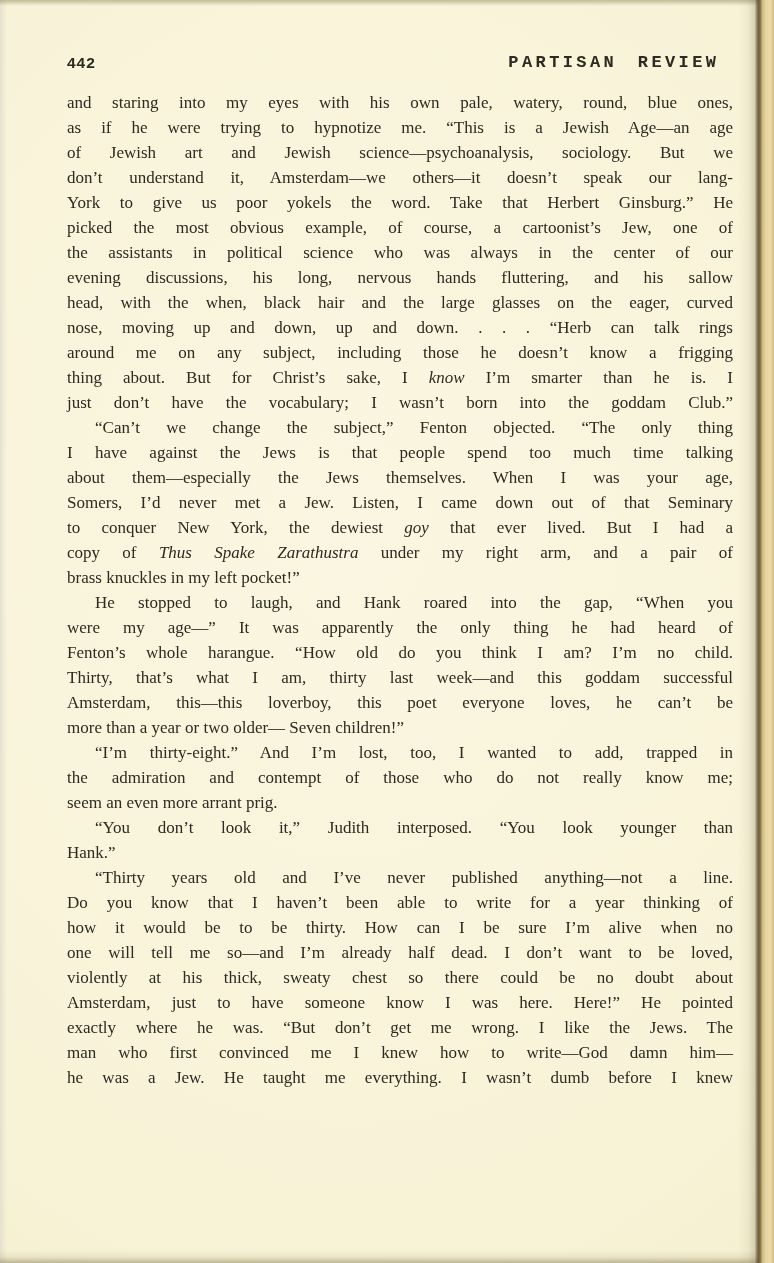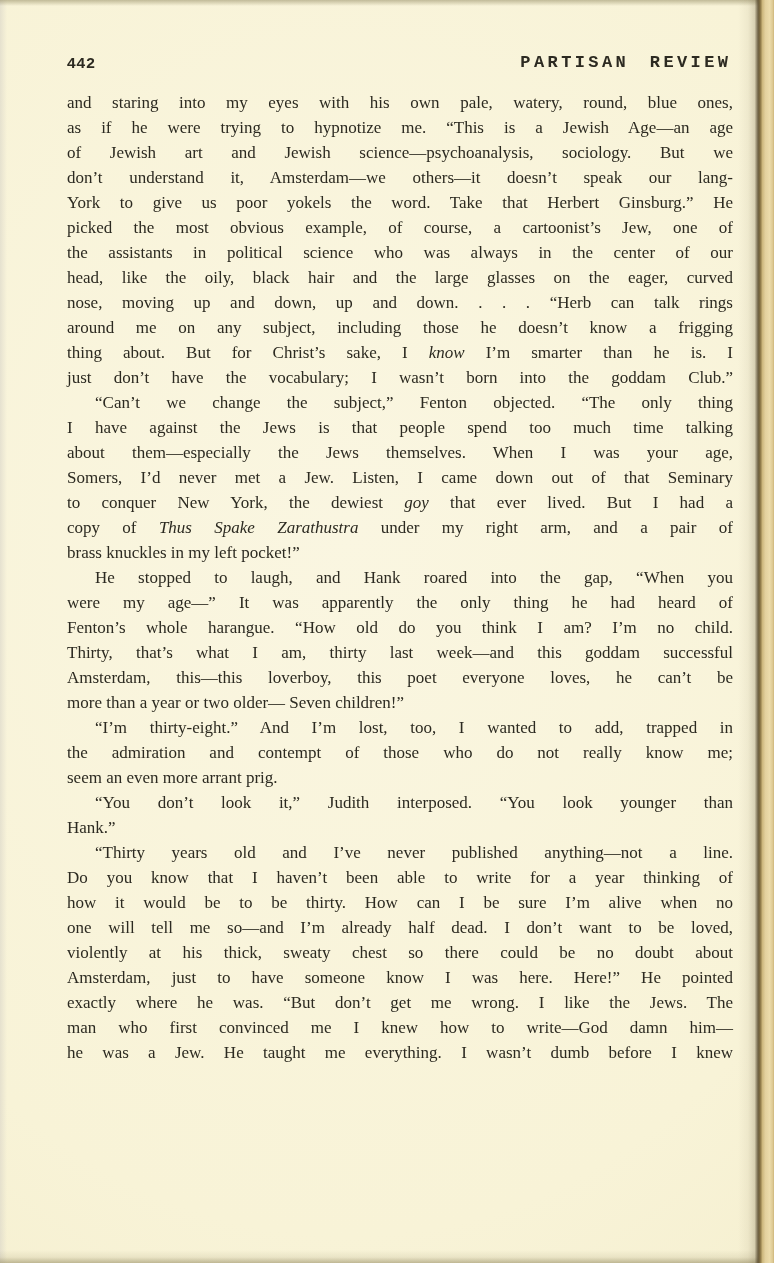--- a/index.html
+++ b/index.html
@@ -15,21 +15,21 @@
       radial-gradient(ellipse 120% 90% at 45% 42%,
         var(--page-bg-light, #faf6e1) 0%,
         var(--page-bg, #f8f3d7) 62%,
         var(--page-bg-dark, #f3ecca) 100%);
     font-family: "Liberation Serif", serif;
   }
 
   
   .running-head {
     position: absolute;
-    top: 53px; left: 67px; right: 46px;
+    top: 53px; left: 67px; right: 58px;
     display: flex;
     justify-content: space-between;
     align-items: flex-end;
     font-family: "Liberation Sans", sans-serif;
     font-weight: 700;
     color: var(--ink, #2c2a21);
   }
   .page-number {
     font-size: 15.5px;
     letter-spacing: 1px;
@@ -104,21 +104,22 @@
 
   <div class="page-body">
       <div class="para">
         <div class="line"><span>and staring into my eyes with his own pale, watery, round, blue ones,</span></div>
         <div class="line"><span>as if he were trying to hypnotize me. “This is a Jewish Age—an age</span></div>
         <div class="line"><span>of Jewish art and Jewish science—psychoanalysis, sociology. But we</span></div>
         <div class="line"><span>don’t understand it, Amsterdam—we others—it doesn’t speak our lang-</span></div>
         <div class="line"><span>York to give us poor yokels the word. Take that Herbert Ginsburg.” He</span></div>
         <div class="line"><span>picked the most obvious example, of course, a cartoonist’s Jew, one of</span></div>
         <div class="line"><span>the assistants in political science who was always in the center of our</span></div>
-        <div class="line"><span>head, like the oily, black hair and the large glasses on the eager, curved</span></div>
+        <div class="line"><span>evening discussions, his long, nervous hands fluttering, and his sallow</span></div>
+        <div class="line"><span>head, with the when, black hair and the large glasses on the eager, curved</span></div>
         <div class="line"><span>nose, moving up and down, up and down. . . . “Herb can talk rings</span></div>
         <div class="line"><span>around me on any subject, including those he doesn’t know a frigging</span></div>
         <div class="line"><span>thing about. But for Christ’s sake, I </span><em>know</em><span> I’m smarter than he is. I</span></div>
         <div class="line"><span>just don’t have the vocabulary; I wasn’t born into the goddam Club.”</span></div>
       </div>
       <div class="para">
         <div class="line indent"><span>“Can’t we change the subject,” Fenton objected. “The only thing</span></div>
         <div class="line"><span>I have against the Jews is that people spend too much time talking</span></div>
         <div class="line"><span>about them—especially the Jews themselves. When I was your age,</span></div>
         <div class="line"><span>Somers, I’d never met a Jew. Listen, I came down out of that Seminary</span></div>

